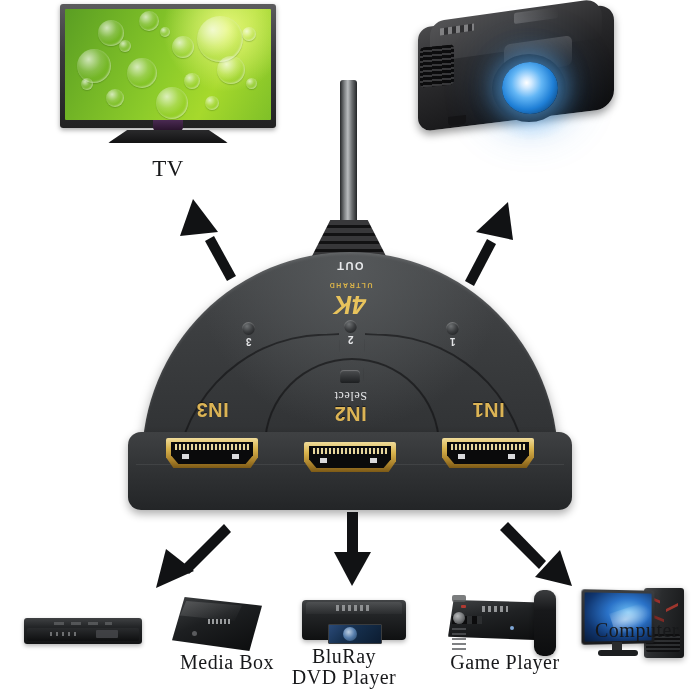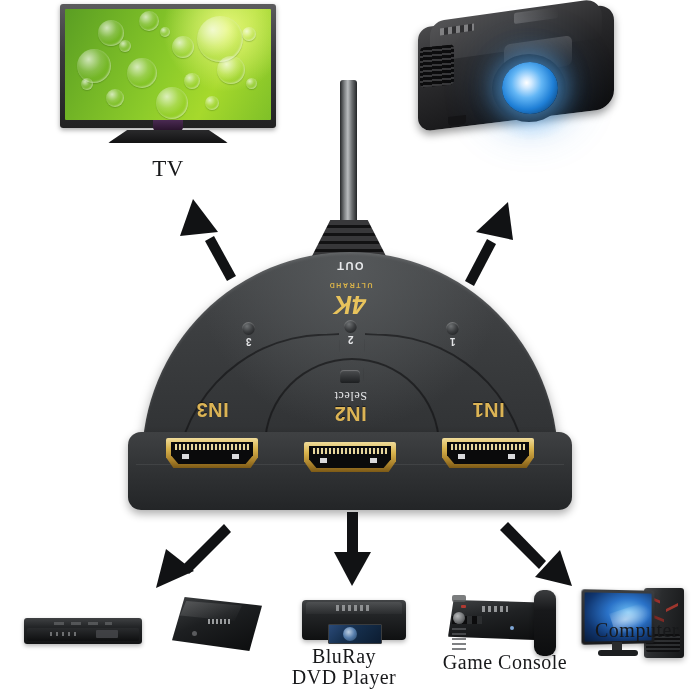--- a/index.html
+++ b/index.html
@@ -379,20 +379,21 @@
         <div class="cb-disp"></div>
       </div>
   </div>
 
   <div class="dev" style="left:172px;top:597px;width:90px;height:54px;">
     <div class="mb-body"></div>
       <div class="mb-gloss"></div>
       <div class="mb-logo"></div>
       <div class="mb-led"></div>
   </div>
+  <div class="lbl" style="left:156px;top:652px;width:142px;font-size:20px;">Media Box</div>
 
   <div class="dev" style="left:302px;top:600px;width:104px;height:42px;">
     <div class="br-body"></div>
       <div class="br-top"></div>
       <div class="br-logo"></div>
     <div class="br-tray">
         <div class="br-disc"></div>
       </div>
   </div>
   <div class="lbl" style="left:281px;top:646px;width:126px;font-size:20px;">BluRay
@@ -402,21 +403,21 @@
     <div class="gc-body"></div>
       <div class="gc-logo"></div>
       <div class="gc-ports"></div>
       <div class="gc-led"></div>
     <div class="gc-remote"></div>
       <div class="gc-rtop"></div>
       <div class="gc-rred"></div>
     <div class="gc-rdial"></div>
       <div class="gc-rkeys"></div>
   </div>
-  <div class="lbl" style="left:424px;top:652px;width:162px;font-size:20px;">Game Console</div>
+  <div class="lbl" style="left:424px;top:652px;width:162px;font-size:20px;">Game Player</div>
 
   <div class="dev" style="left:582px;top:588px;width:104px;height:70px;">
     <div class="pc-tower"></div>
       <div class="pc-red1"></div>
       <div class="pc-red2"></div>
       <div class="pc-red3"></div>
       <div class="pc-vent"></div>
     <div class="pc-mon">
         <div class="pc-scr">
           <div class="pc-swirl"></div>

